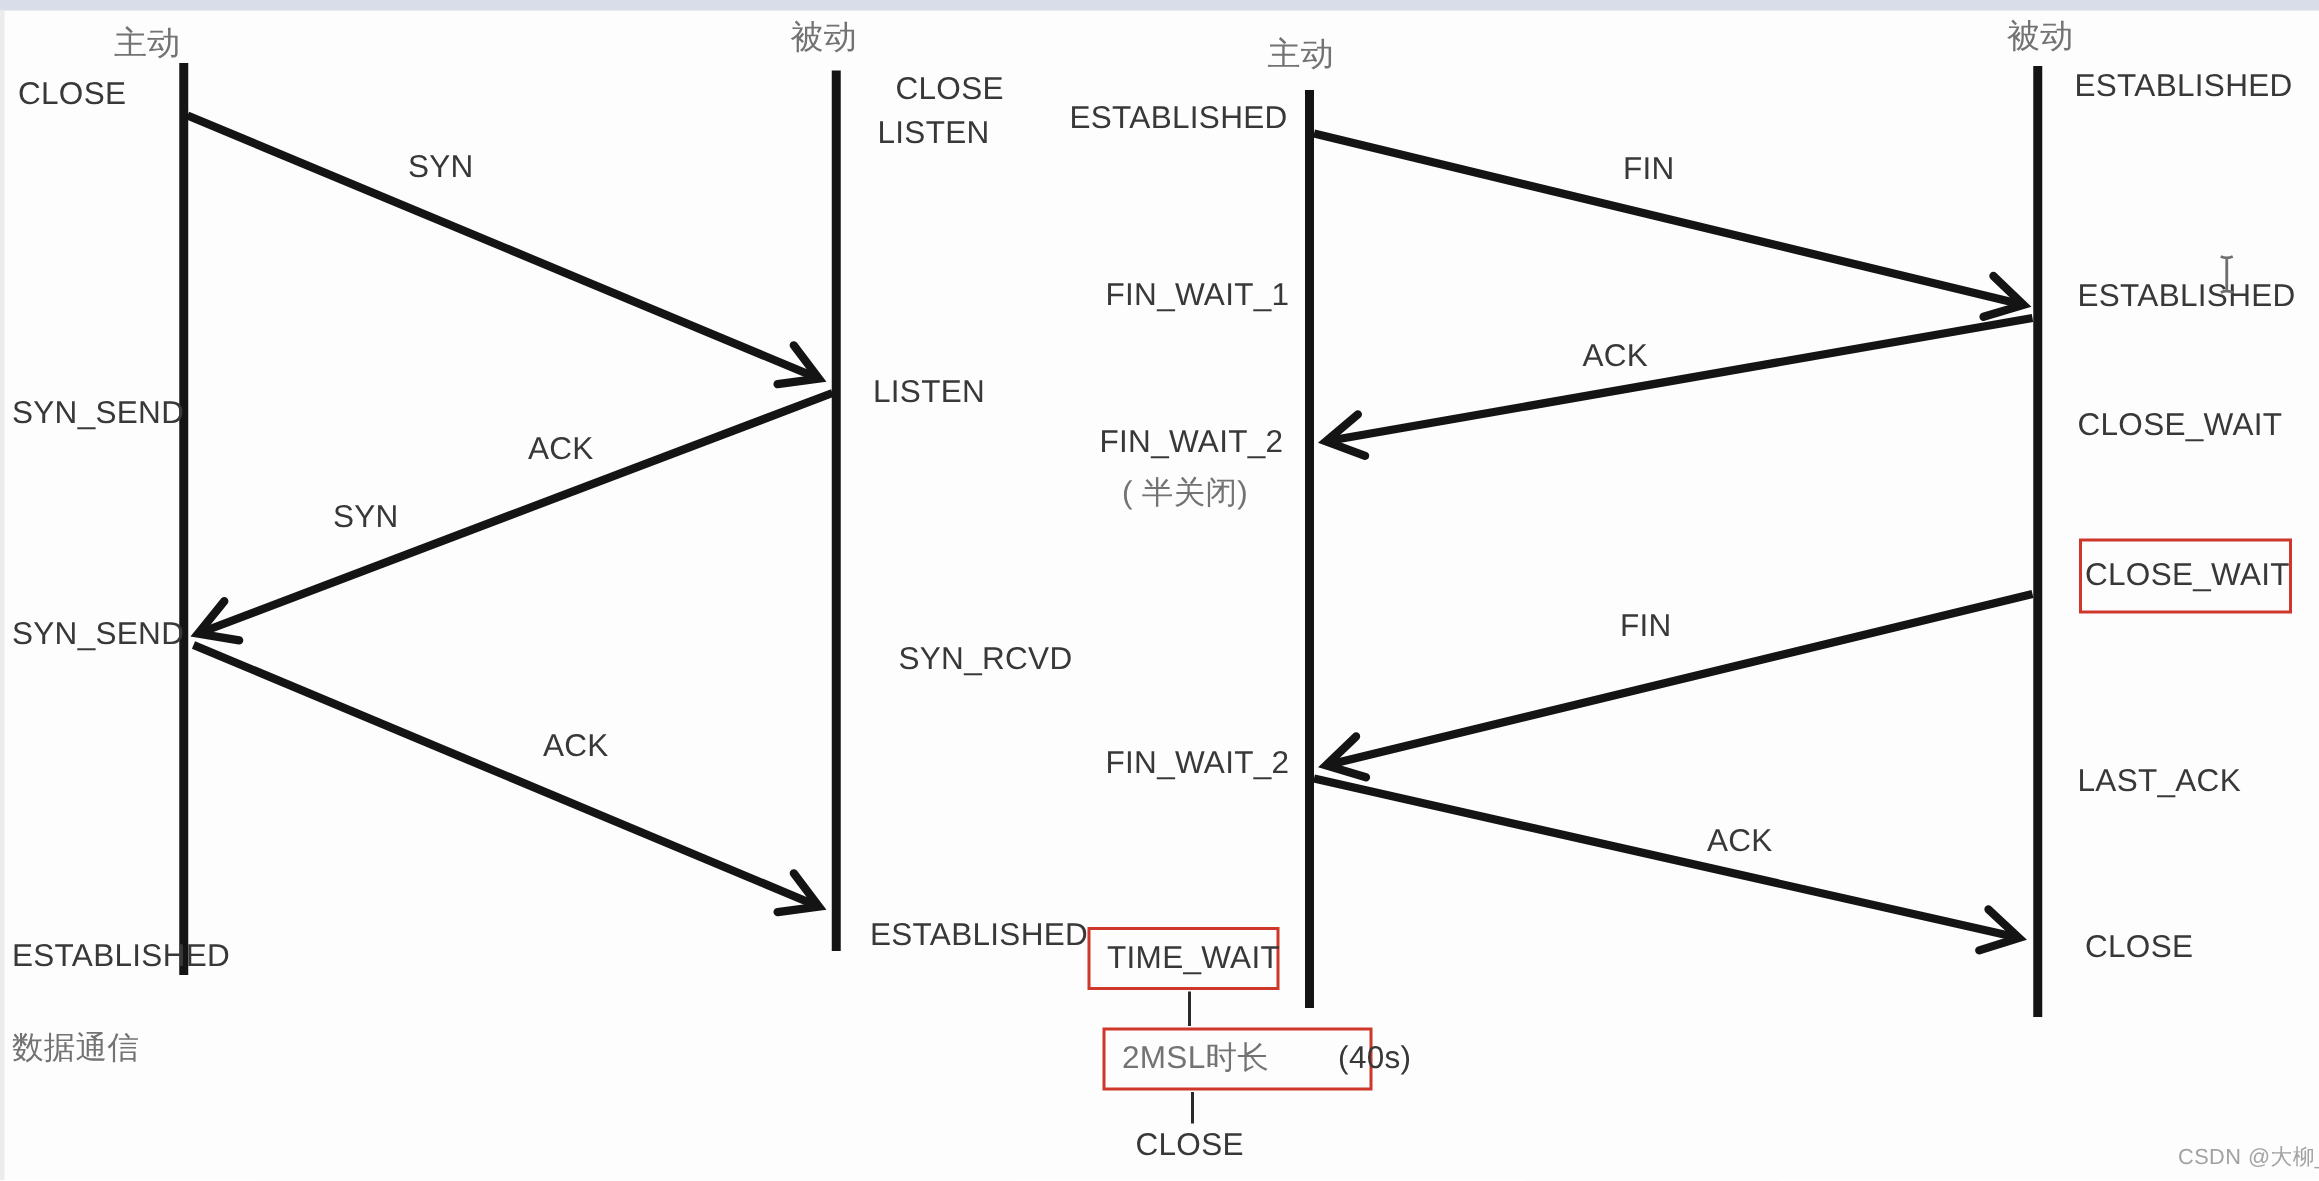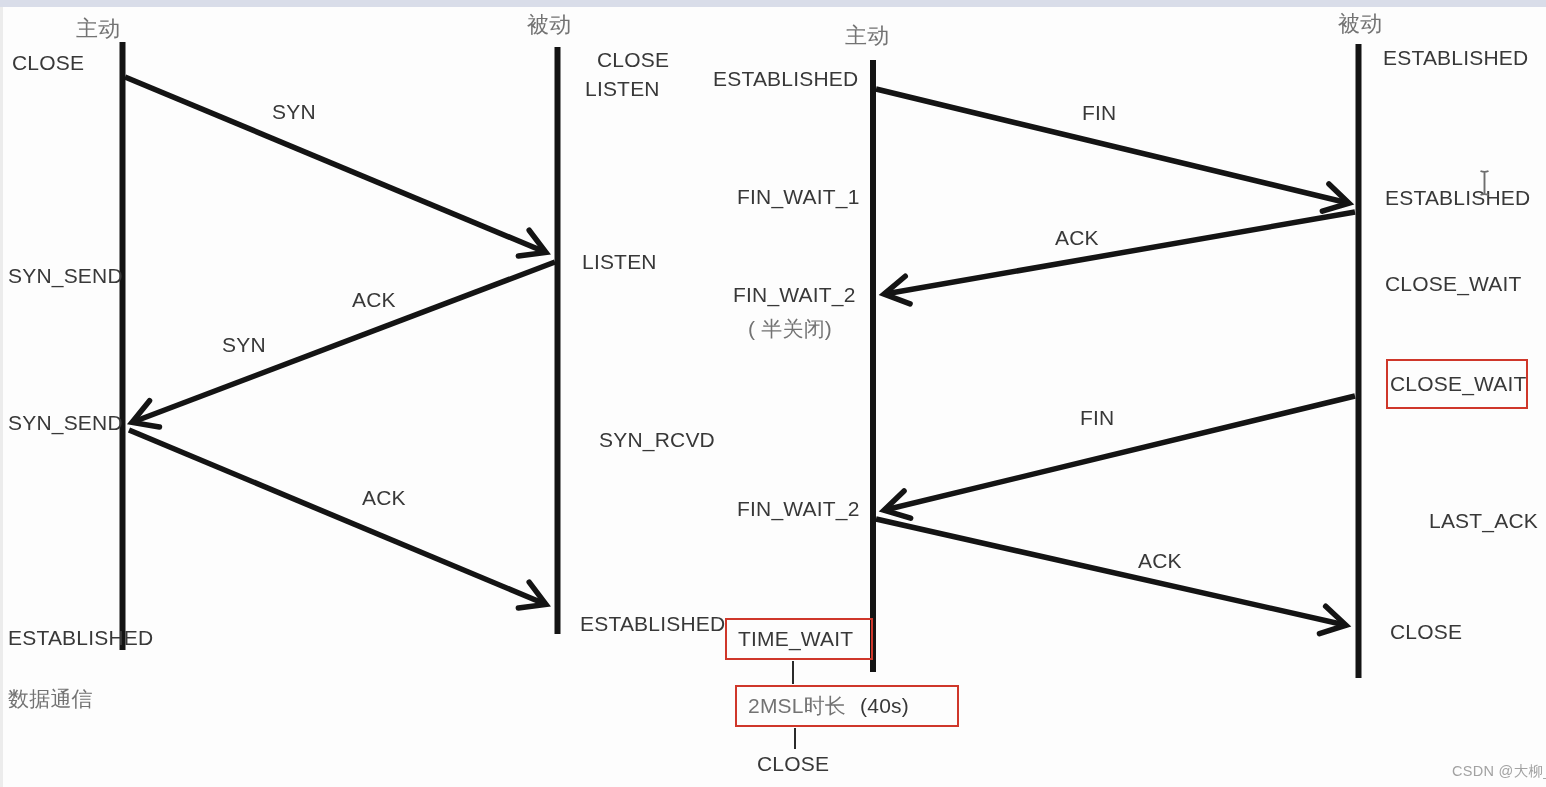--- a/index.html
+++ b/index.html
@@ -84,38 +84,38 @@
   <div class="lbl cn" style="left:845px;top:23px;">主动</div>
   <div class="lbl cn" style="left:1338px;top:11px;">被动</div>
 
   <div class="lbl" style="left:713px;top:67px;">ESTABLISHED</div>
   <div class="lbl" style="left:737px;top:185px;">FIN_WAIT_1</div>
   <div class="lbl" style="left:733px;top:283px;">FIN_WAIT_2</div>
   <div class="lbl cn" style="left:748px;top:317px;font-size:21px;">( 半关闭)</div>
   <div class="lbl" style="left:737px;top:497px;">FIN_WAIT_2</div>
   <div class="lbl" style="left:757px;top:752px;">CLOSE</div>
 
-  <div class="redbox" style="left:725px;top:618px;width:148px;height:42px;padding-left:11px;">
+  <div class="redbox" style="left:725px;top:618px;width:128px;height:42px;padding-left:11px;">
     <span class="lbl">TIME_WAIT</span>
   </div>
 
-  <div class="redbox" style="left:735px;top:685px;width:224px;height:42px;padding-left:11px;">
+  <div class="redbox" style="left:735px;top:685px;width:180px;height:42px;padding-left:11px;gap:32px;">
     <span class="lbl cn" style="font-size:21px;">2MSL时长</span>
     <span class="lbl msl-time">(40s)</span>
   </div>
 
   <div class="lbl" style="left:1383px;top:46px;">ESTABLISHED</div>
   <div class="lbl" style="left:1385px;top:186px;">ESTABLISHED</div>
   <div class="lbl" style="left:1385px;top:272px;">CLOSE_WAIT</div>
 
   <div class="redbox" style="left:1386px;top:359px;width:142px;height:50px;padding-left:2px;">
     <span class="lbl">CLOSE_WAIT</span>
   </div>
 
-  <div class="lbl" style="left:1385px;top:509px;margin-left:44px;">LAST_ACK</div>
+  <div class="lbl" style="left:1385px;top:509px;">LAST_ACK</div>
   <div class="lbl" style="left:1390px;top:620px;">CLOSE</div>
 
   <div class="lbl" style="left:1082px;top:101px;">FIN</div>
   <div class="lbl" style="left:1055px;top:226px;">ACK</div>
   <div class="lbl" style="left:1080px;top:406px;">FIN</div>
   <div class="lbl" style="left:1138px;top:549px;">ACK</div>
 
   <svg class="cursor" width="13" height="28" viewBox="0 0 13 28">
     <path d="M2.5 2 Q6.5 3.8 10.5 2 M6.5 2.8 L6.5 25.2 M2.5 26 Q6.5 24.2 10.5 26" fill="none" stroke="#6e6e6e" stroke-width="1.9"></path>
   </svg>

